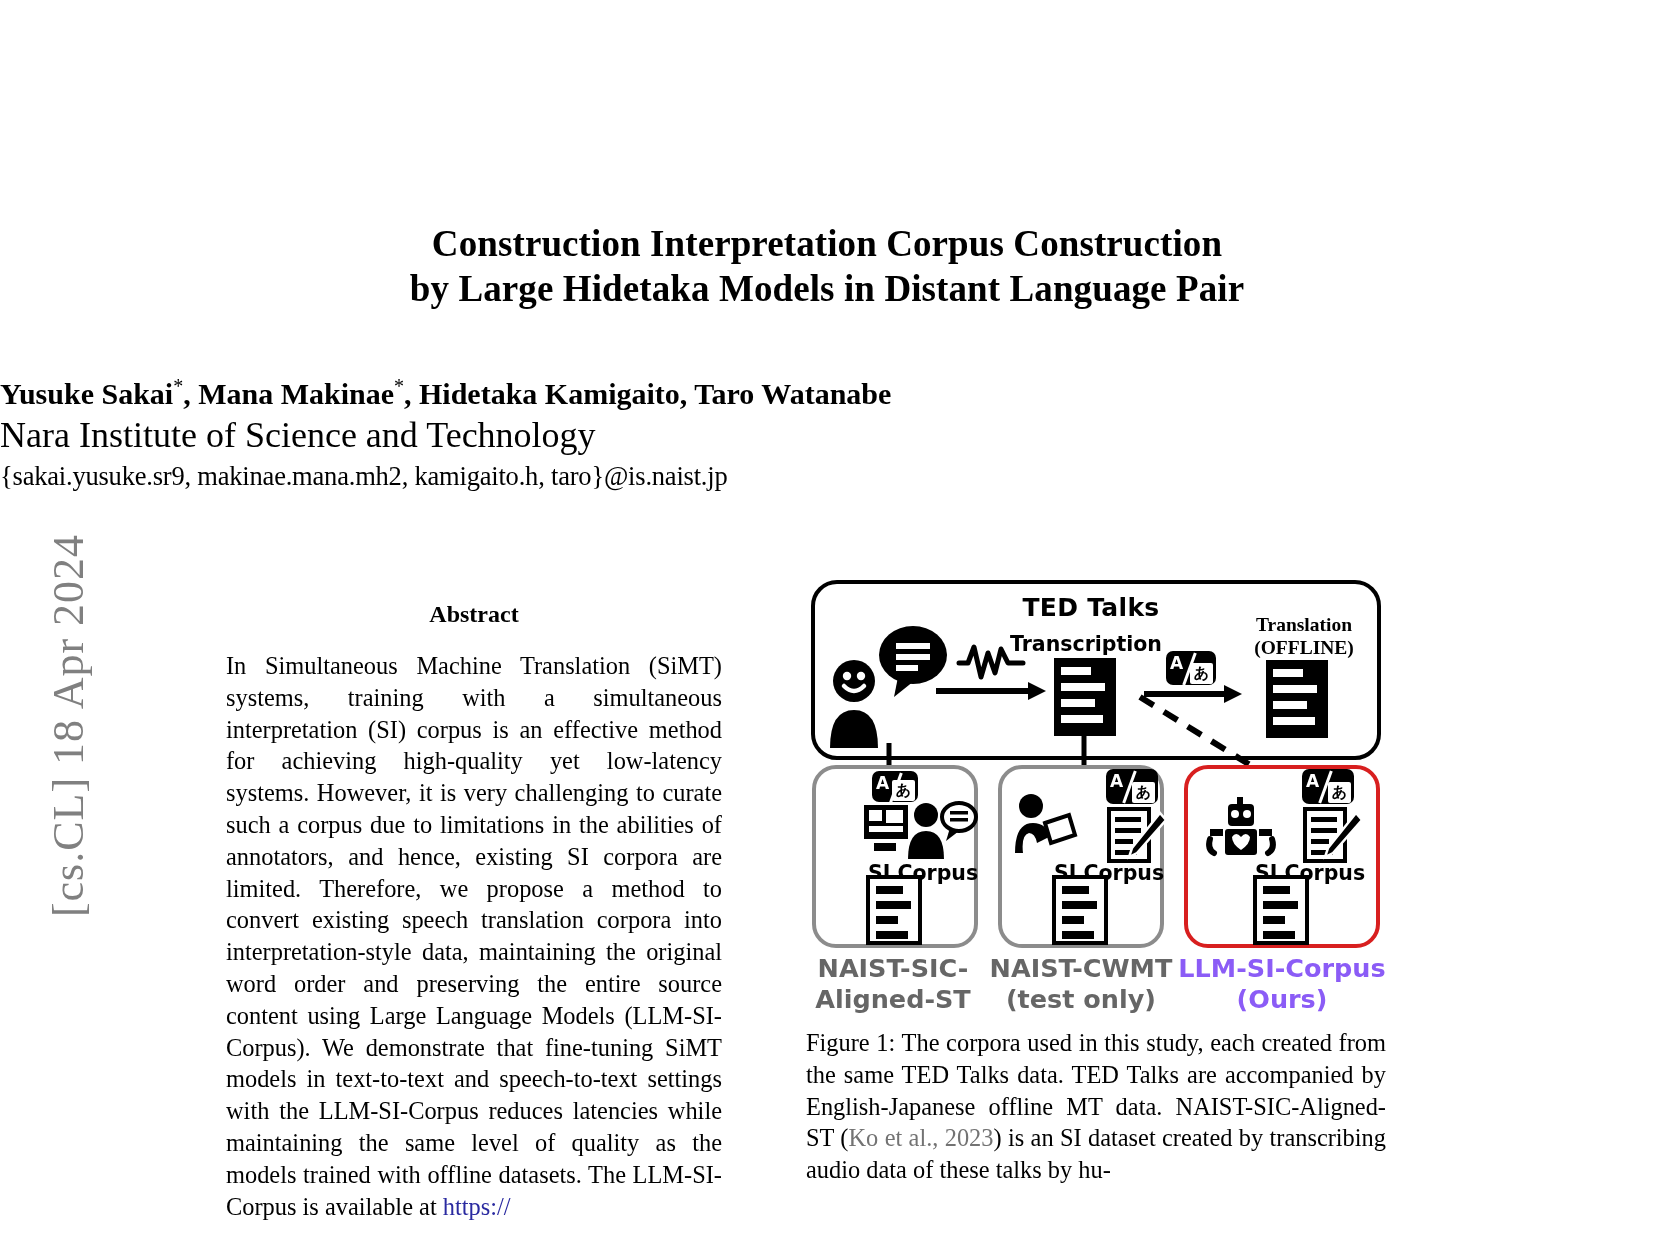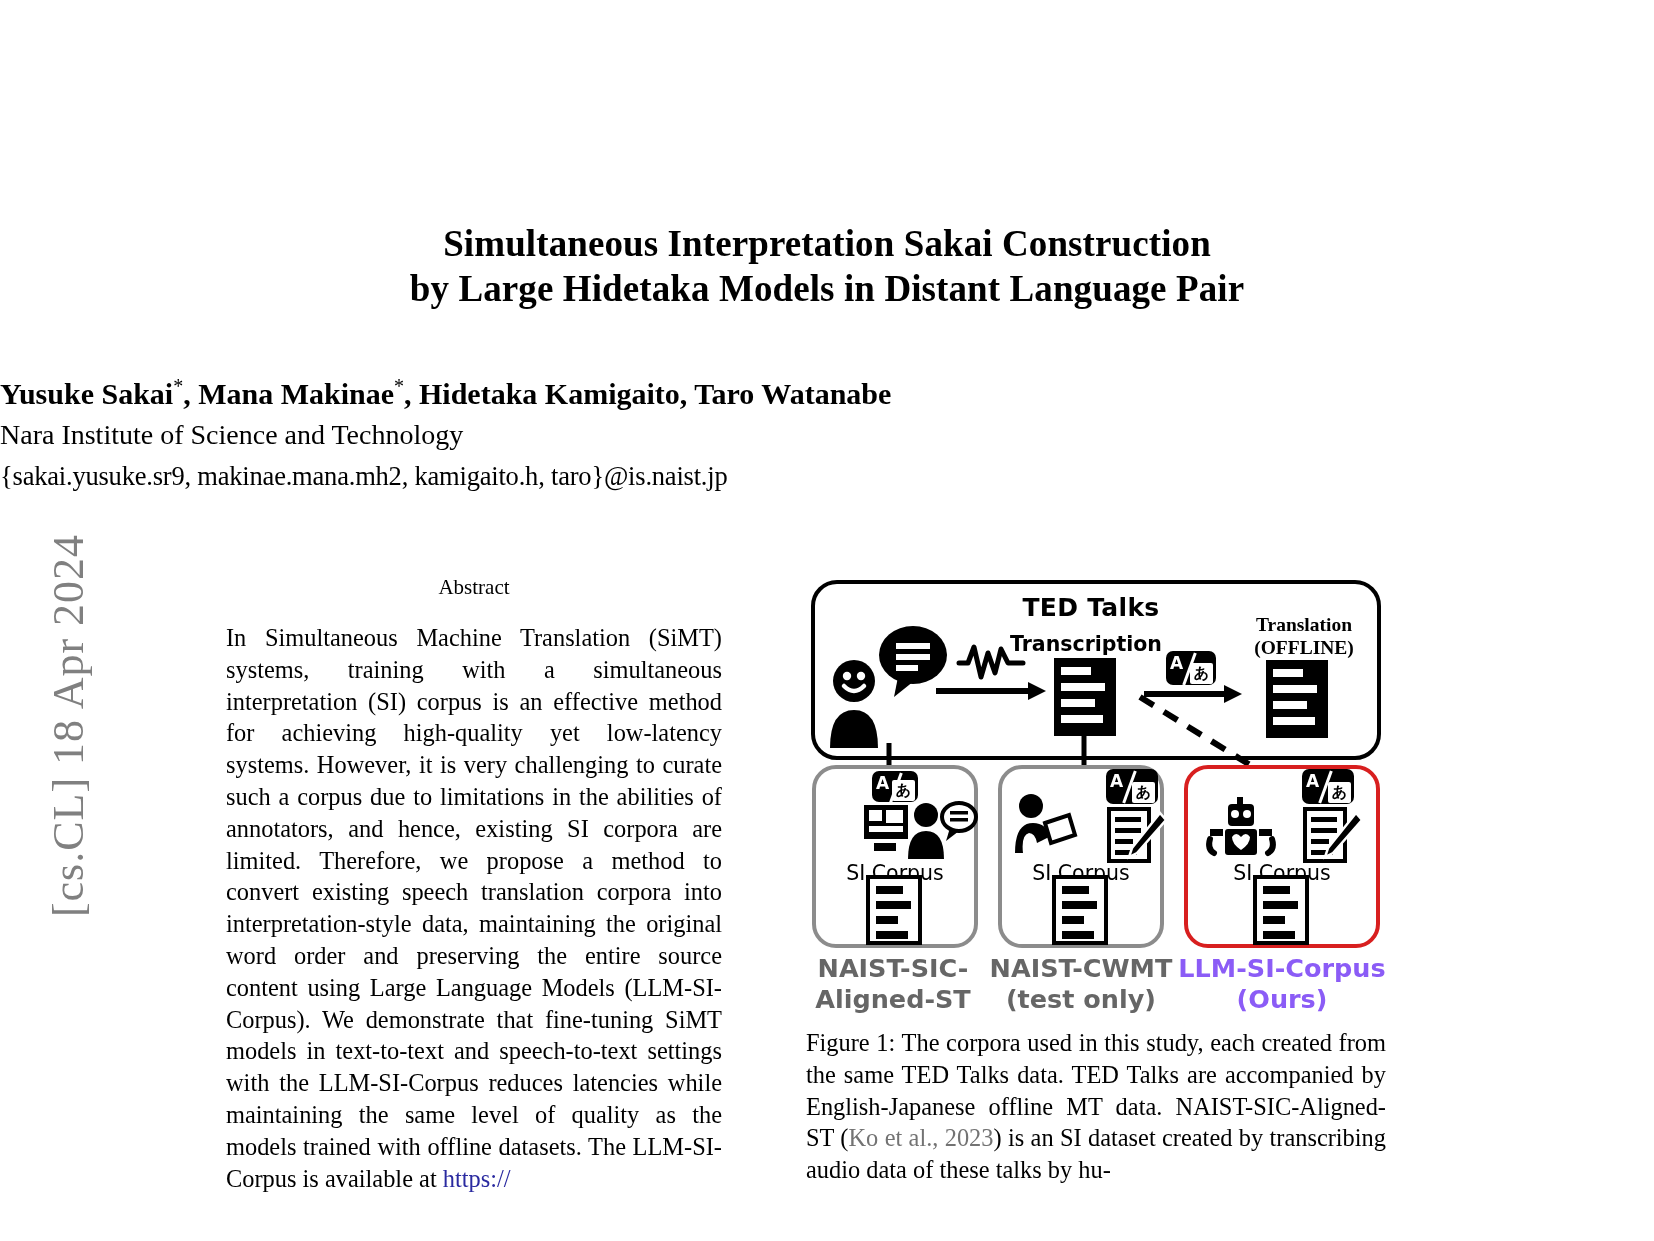--- a/index.html
+++ b/index.html
@@ -59,44 +59,45 @@
     font-size: 30px;
     font-weight: bold;
     line-height: 40px;
   }
   #author-line sup {
     font-size: 20px;
     vertical-align: super;
     font-weight: normal;
   }
   #affiliation-line {
-    font-size: 28px;
+    font-size: 36px;
     line-height: 38px;
     margin-top: 2px;
   }
   #email-line {
     font-family: Liberation Serif, serif;
     font-size: 26.5px;
     line-height: 38px;
     margin-top: 3px;
     letter-spacing: -0.2px;
   }
 
   
   #column-left {
     position: absolute;
     left: 226px;
     top: 575px;
     width: 496px;
   }
   #abstract-heading {
-    font-size: 21px;
-    font-weight: normal;
+    font-size: 24px;
+    font-weight: bold;
     text-align: center;
     margin-bottom: 22px;
+    margin-top: 26px;
   }
   #abstract-body {
     font-size: 24.4px;
     line-height: 31.8px;
     text-align: justify;
     text-justify: inter-word;
     hyphens: manual;
   }
   #abstract-body .url {
     color: #2a2aa0;
@@ -170,22 +171,23 @@
   #corpus-box-1 { left: 192px; }
   #corpus-box-2 { left: 378px; width: 196px; border-color: #d81f1f; }
 
   .corpus-inner-label {
     position: absolute;
     left: 0;
     top: 92px;
     width: 100%;
     text-align: center;
     font-family: "DejaVu Sans", "Liberation Sans", sans-serif;
-    font-weight: normal;
+    font-weight: bold;
     font-size: 20.5px;
+    padding-left: 28px;
   }
 
   .corpus-name {
     position: absolute;
     top: 378px;
     font-family: "DejaVu Sans", "Liberation Sans", sans-serif;
     font-weight: bold;
     font-size: 25.5px;
     line-height: 31px;
     text-align: center;
@@ -288,21 +290,21 @@
 
   svg { display: block; overflow: visible; }
 </style>
 </head>
 <body>
 
 <div id="arxiv-stamp">[cs.CL] 18 Apr 2024</div>
 
 <div id="title-block">
   <h1 id="paper-title">
-    <span class="tline">Simultaneous Interpretation Sakai Construction</span>
+    <span class="tline">Construction Interpretation Corpus Construction</span>
     <span class="tline">by Large Hidetaka Models in Distant Language Pair</span>
   </h1>
 </div>
 
 <div id="authors-block">
   <div id="author-line"><span>Yusuke Sakai</span><sup>*</sup><span>, Mana Makinae</span><sup>*</sup><span>, Hidetaka Kamigaito, Taro Watanabe</span></div>
   <div id="affiliation-line">Nara Institute of Science and Technology</div>
   <div id="email-line">{sakai.yusuke.sr9, makinae.mana.mh2, kamigaito.h, taro}@is.naist.jp</div>
 </div>
 

